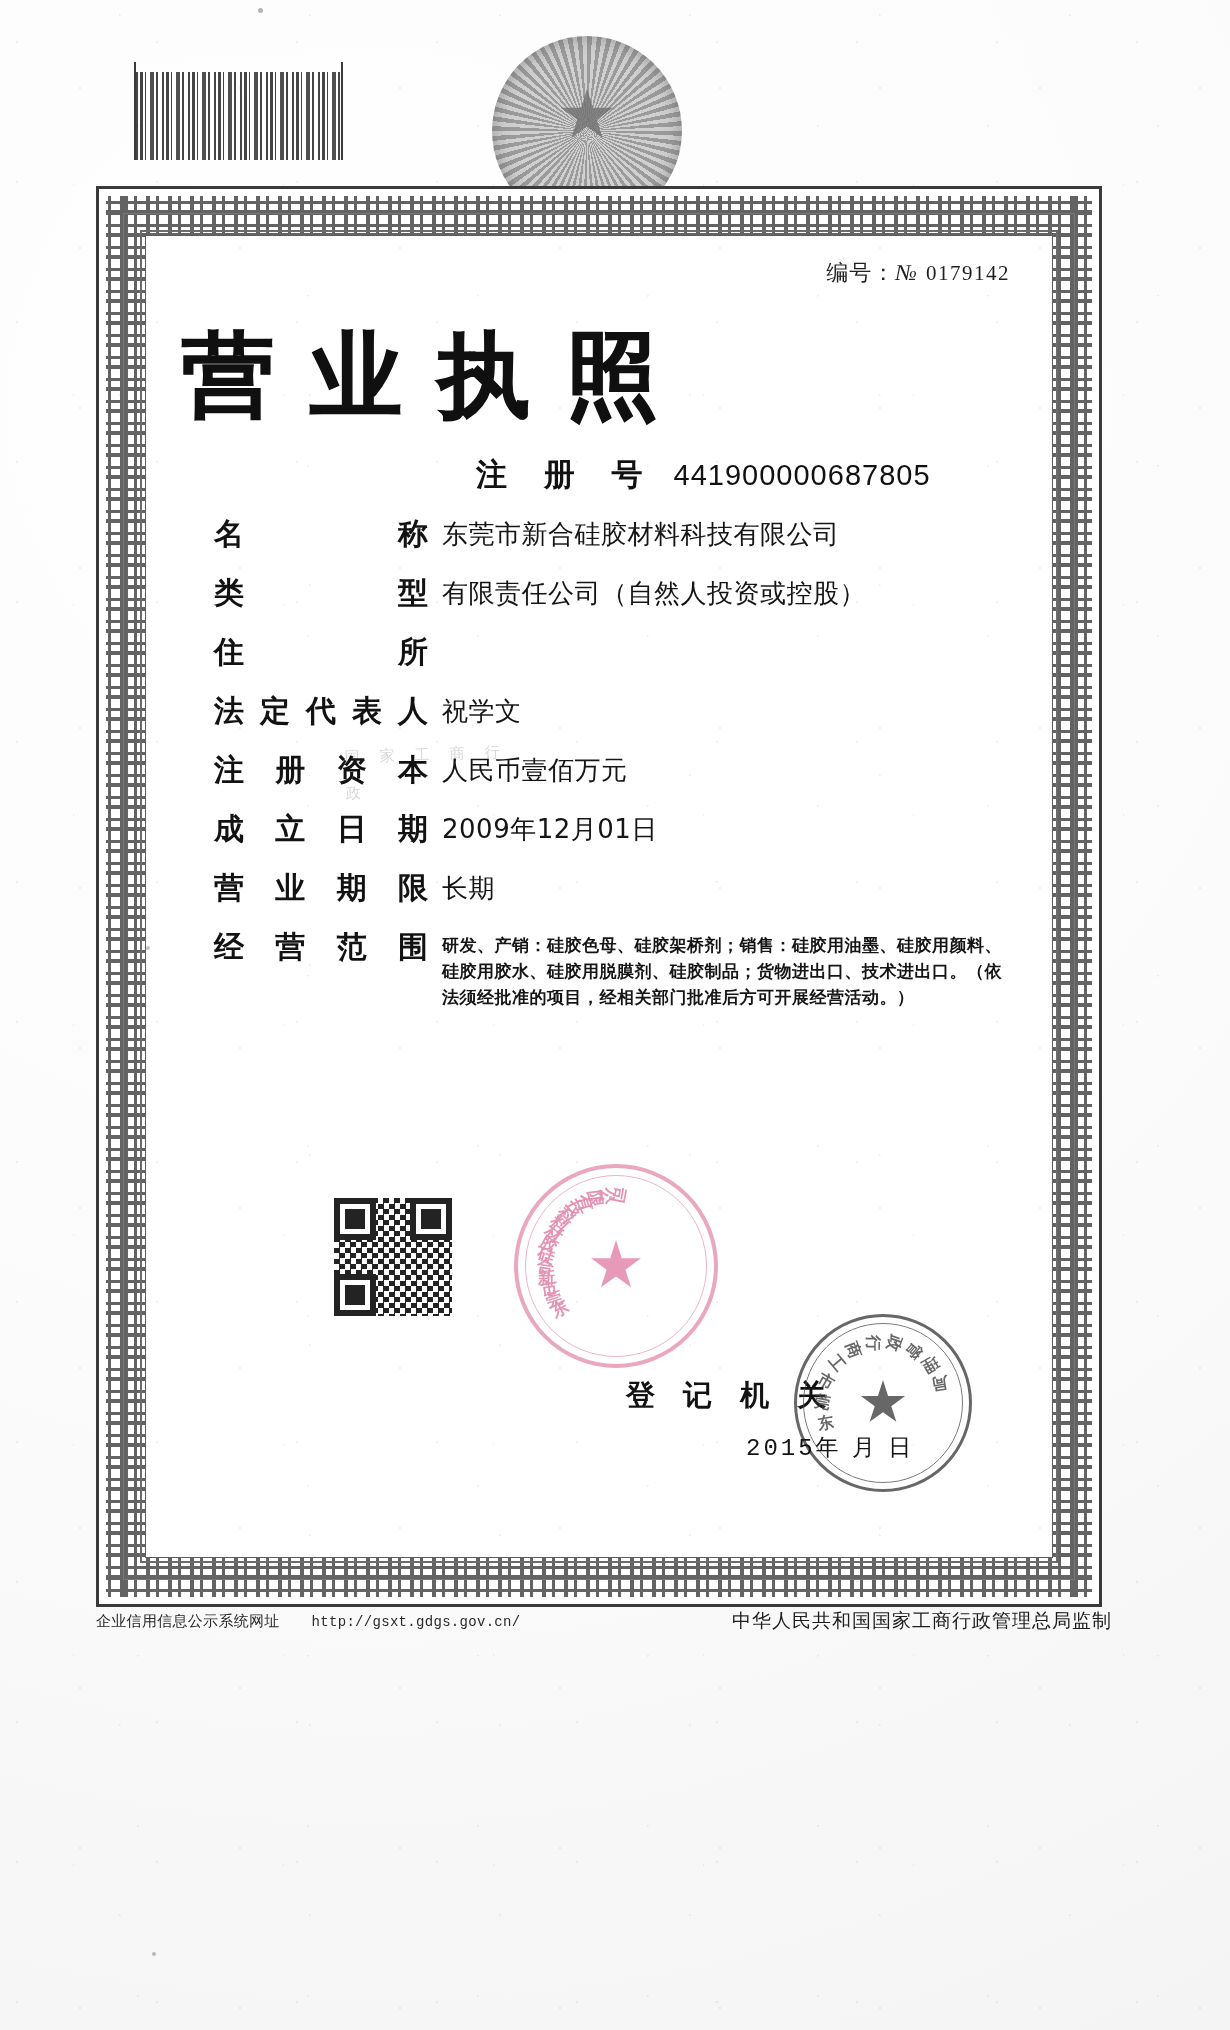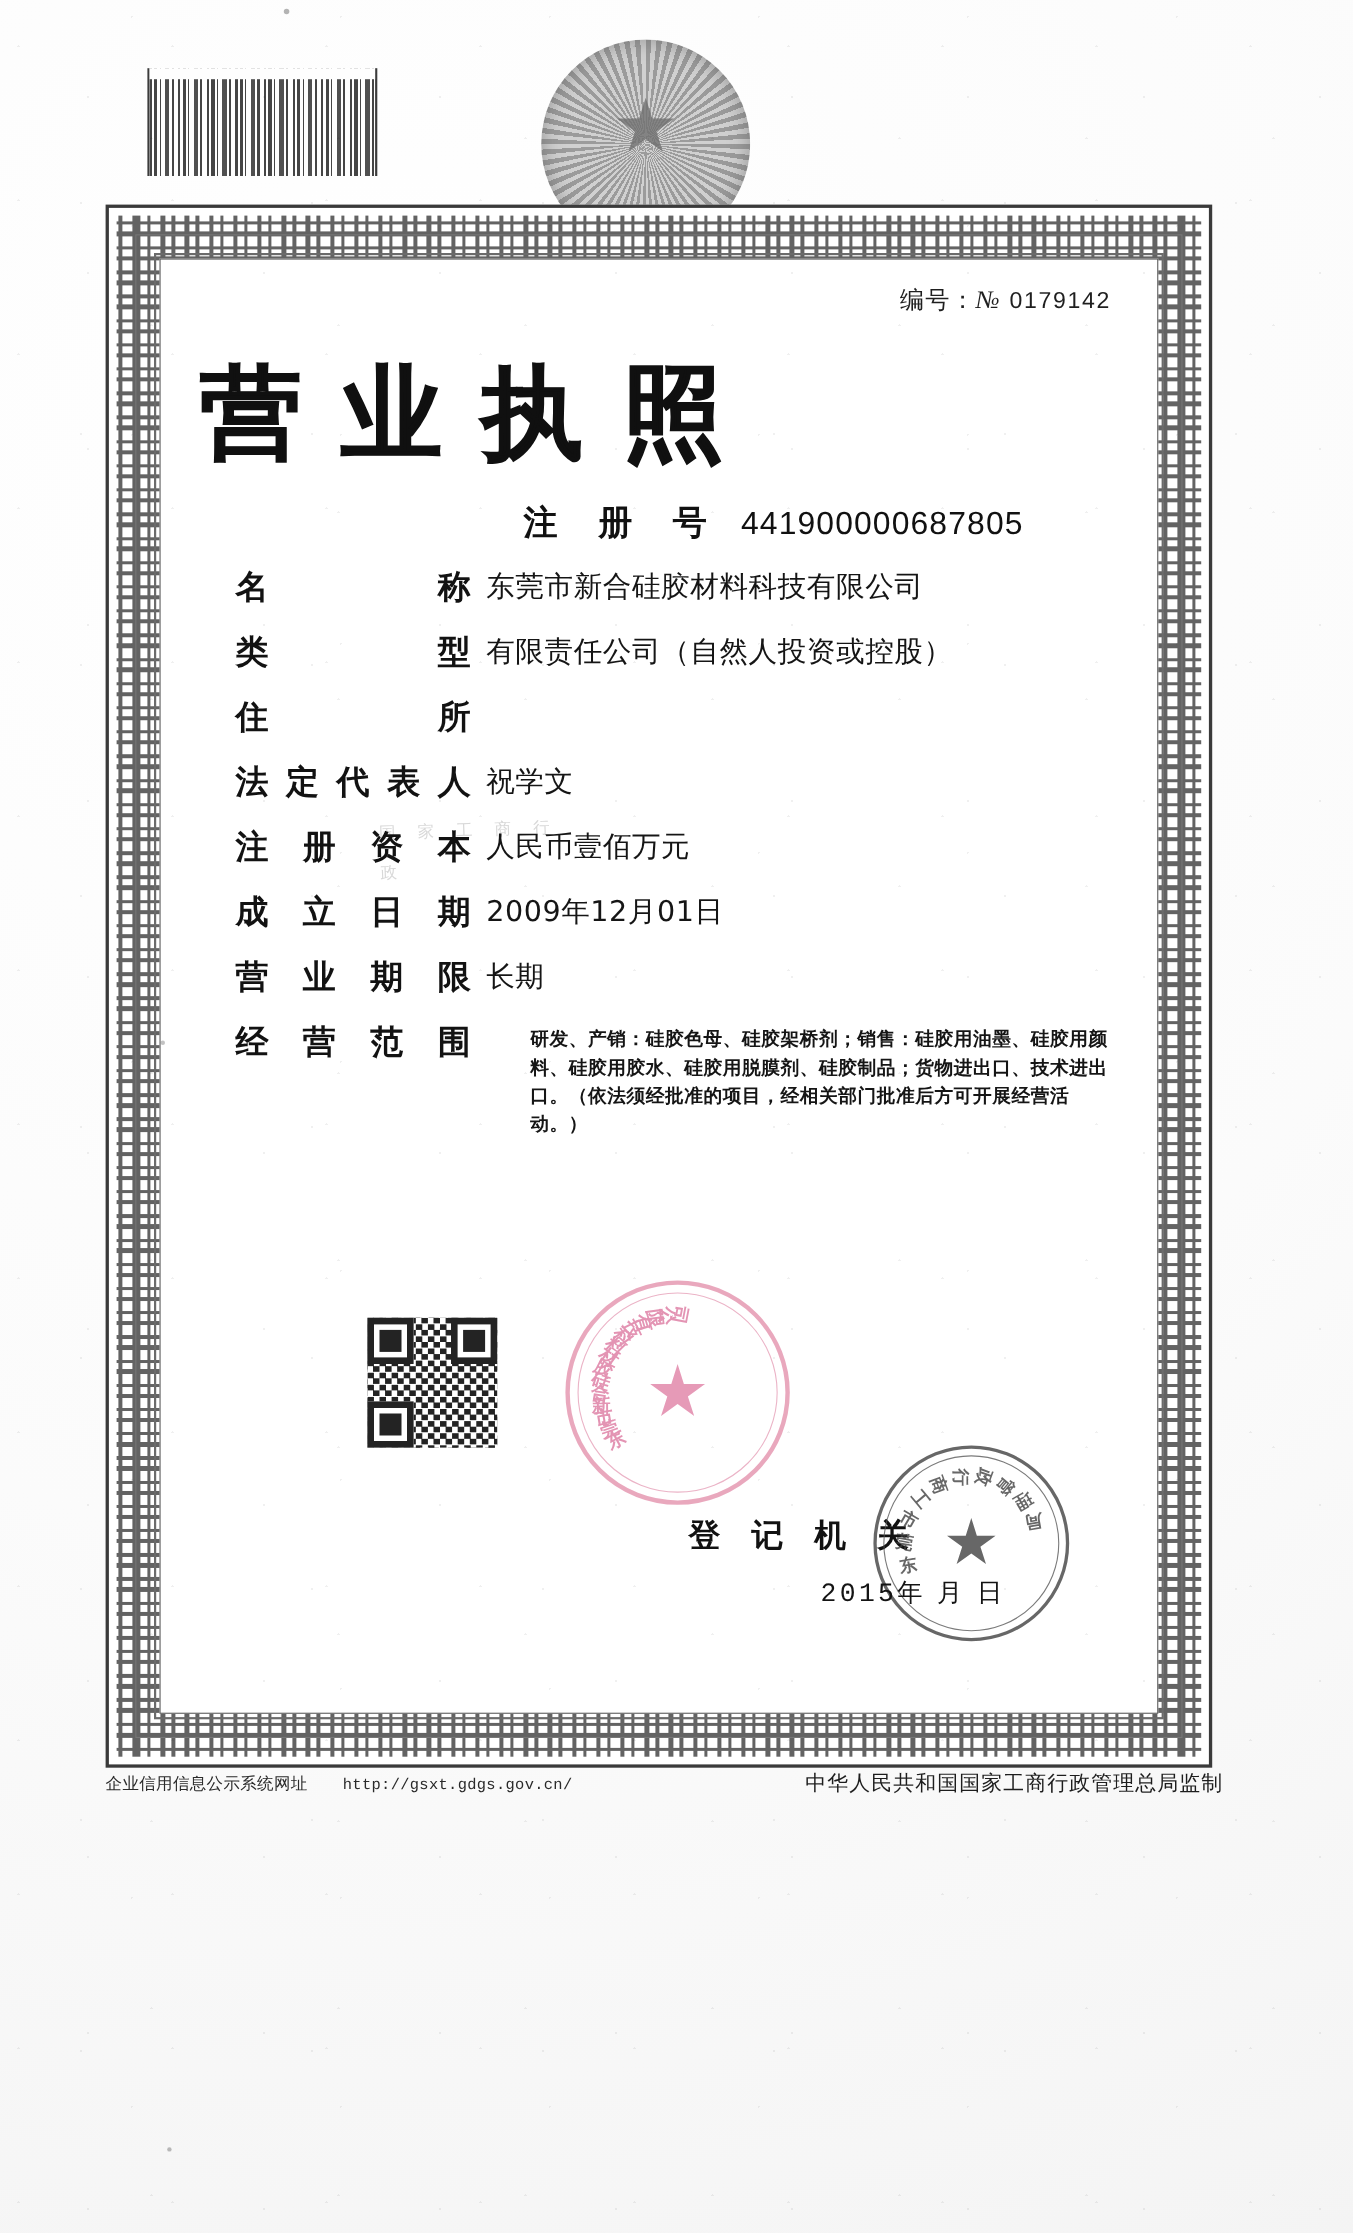--- a/index.html
+++ b/index.html
@@ -79,21 +79,21 @@
     border:1px solid #5d5d5d;
     background:#ffffff;
   }
   
   .serial{
     position:absolute;right:42px;top:22px;
     font-family:"DejaVu Sans","Liberation Sans",sans-serif;
     font-size:22px;letter-spacing:1px;color:#1f1f1f;white-space:nowrap;
   }
   .serial .no{font-family:"Liberation Serif",serif;font-style:italic;font-size:23px;}
-  .serial .digits{font-family:Liberation Sans, sans-serif;font-size:21px;letter-spacing:1.5px;}
+  .serial .digits{font-family:Liberation Serif, serif;font-size:21px;letter-spacing:1.5px;}
   
   .title{
     position:absolute;left:0;right:0;top:78px;
     font-family:"DejaVu Sans","Liberation Sans",sans-serif;
     font-weight:700;font-size:92px;letter-spacing:36px;
     text-indent:36px;
     color:#101010;
     -webkit-text-stroke:1.2px #101010;
   }
   
@@ -115,21 +115,21 @@
     font-size:30px;font-weight:700;color:#121212;
     display:flex;justify-content:space-between;
     padding-right:14px;box-sizing:border-box;
   }
   .row .label span{display:inline-block;}
   .row .value{
     font-size:26px;color:#151515;line-height:1.25;padding-top:4px;
     letter-spacing:.5px;
   }
   .row.scope .value{
-    font-size:17px;line-height:1.52;max-width:600px;padding-top:6px;font-weight:600;margin-left:40px;
+    font-size:17px;line-height:1.52;max-width:600px;padding-top:6px;font-weight:600;
   }
   
   .qr{
     position:absolute;left:188px;top:962px;width:118px;height:118px;
     background:
       repeating-conic-gradient(#111 0% 25%, #ffffff 0% 50%) 0 0/11px 11px,
       repeating-conic-gradient(#111 0% 25%, #ffffff 0% 50%) 5px 5px/17px 17px;
     opacity:.92;
   }
   .qr .pos{position:absolute;width:30px;height:30px;border:6px solid #111;background:#fff;}

